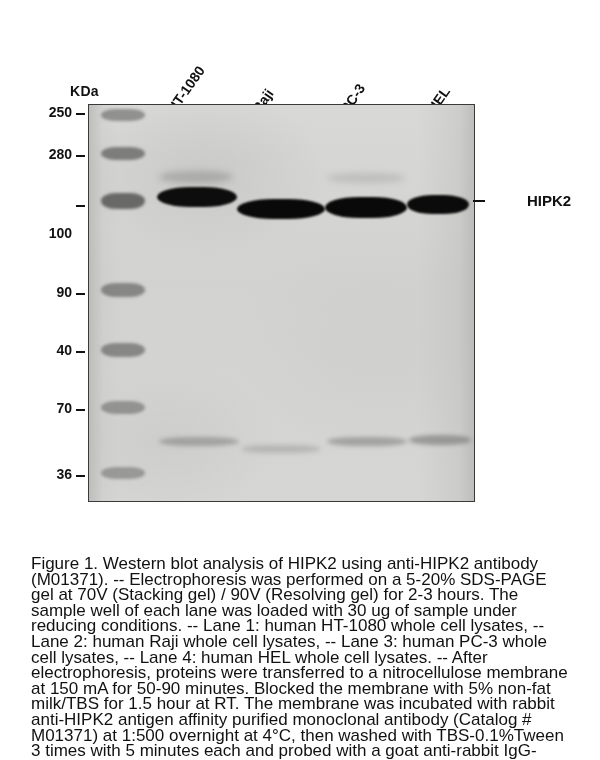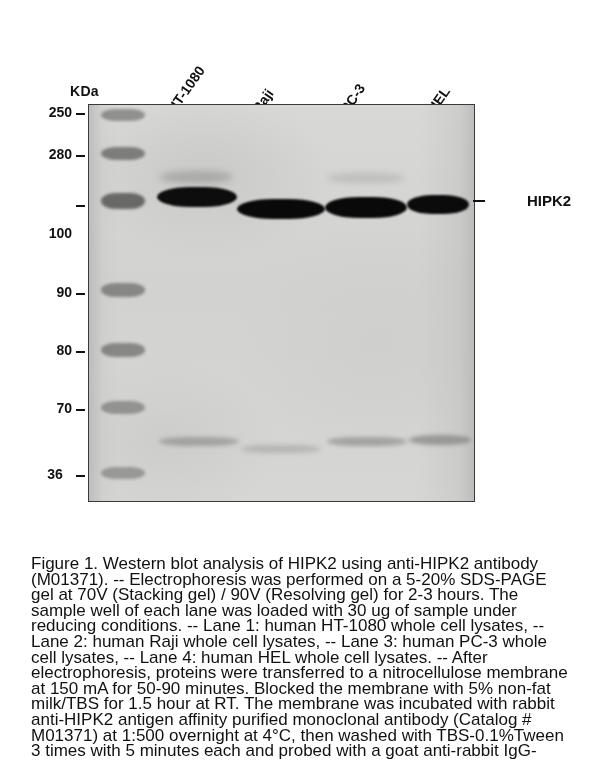--- a/index.html
+++ b/index.html
@@ -166,27 +166,27 @@
 
   <div class="mw-label" style="left:38px; top:146px;">280</div>
   <div class="mw-tick" style="left:76px; top:155px;"></div>
 
   <div class="mw-label" style="left:38px; top:196px;margin-top:29px;">100</div>
   <div class="mw-tick" style="left:76px; top:205px;"></div>
 
   <div class="mw-label" style="left:38px; top:284px;">90</div>
   <div class="mw-tick" style="left:76px; top:293px;"></div>
 
-  <div class="mw-label" style="left:38px; top:342px;">80</div>
+  <div class="mw-label" style="left:38px; top:342px;">40</div>
   <div class="mw-tick" style="left:76px; top:351px;"></div>
 
   <div class="mw-label" style="left:38px; top:400px;">70</div>
   <div class="mw-tick" style="left:76px; top:409px;"></div>
 
-  <div class="mw-label" style="left:38px; top:466px;text-align:center;">36</div>
+  <div class="mw-label" style="left:38px; top:466px;">36</div>
   <div class="mw-tick" style="left:76px; top:475px;"></div>
 
   <div id="blot">
     <div class="bg1"></div>
     <div class="lanes"></div>
 
     <div id="ladder">
       <div class="ladder-band" style="top:4px;   height:12px; background:rgba(60,60,60,0.45);"></div>
       <div class="ladder-band" style="top:42px;  height:13px; background:rgba(55,55,55,0.55);"></div>
       <div class="ladder-band" style="top:88px;  height:16px; background:rgba(40,40,40,0.62);"></div>

